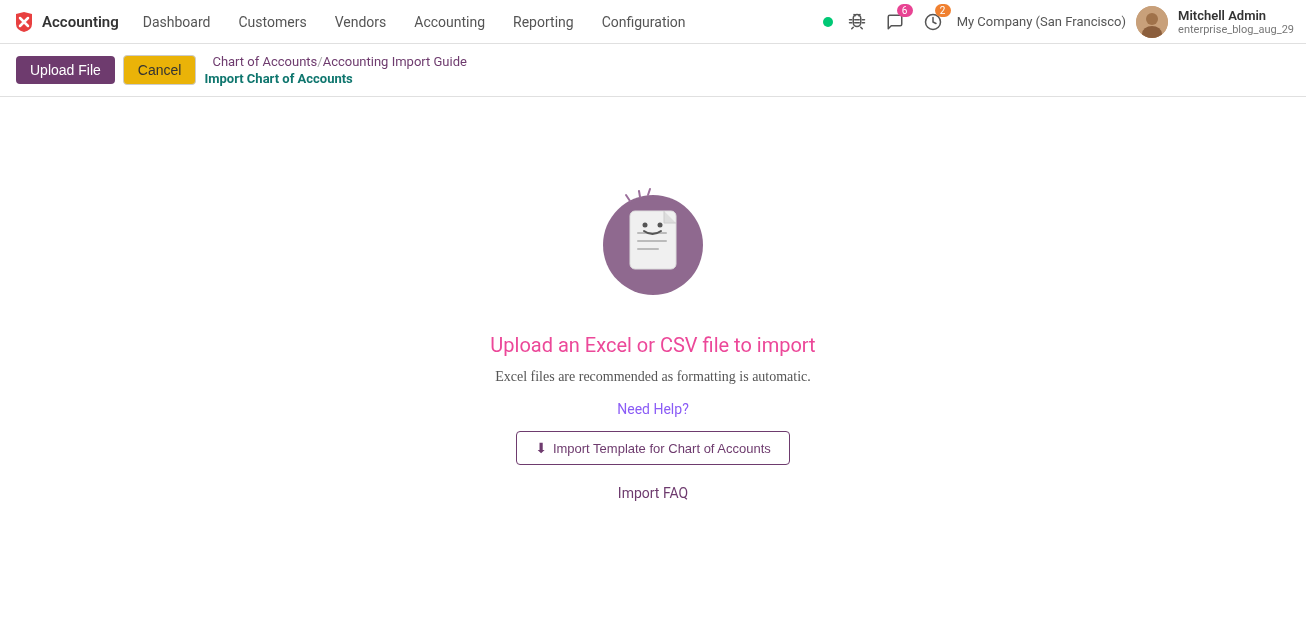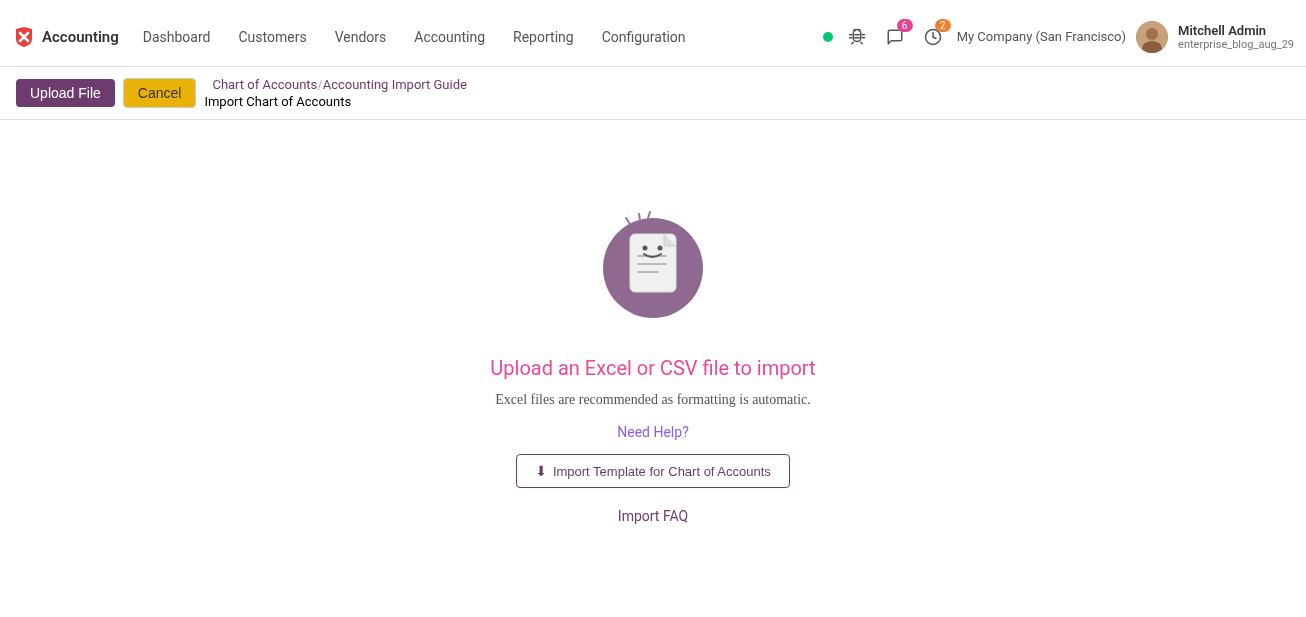--- a/index.html
+++ b/index.html
@@ -2,26 +2,25 @@
 <html><head>
   <meta charset="utf-8">
   <style>
     * { margin: 0; padding: 0; box-sizing: border-box; }
     body { font-family: -apple-system, BlinkMacSystemFont, 'Segoe UI', Roboto, sans-serif; background: #fff; font-size: 14px; color: #333; }
 
     
     .top-nav {
       display: flex;
       align-items: center;
-      height: 60px;
+      height: 44px;
       background: #fff;
       border-bottom: 1px solid #e0e0e0;
       padding: 0 12px;
       gap: 4px;
-      margin-top: 7px;
     }
     .app-logo {
       display: flex;
       align-items: center;
       gap: 6px;
       margin-right: 8px;
     }
     .logo-icon {
       width: 24px;
       height: 24px;
@@ -142,22 +141,22 @@
       color: #aaa;
       font-size: 13px;
     }
     .breadcrumb-wrap {
       display: flex;
       flex-direction: column;
       gap: 2px;
     }
     .page-title-text {
       font-size: 13px;
-      color: #000000;
-      font-weight: 400;
+      color: #0f766e;
+      font-weight: 700;
     }
 
     
     .main-content {
       display: flex;
       flex-direction: column;
       align-items: center;
       justify-content: center;
       padding: 60px 20px;
       min-height: 480px;

